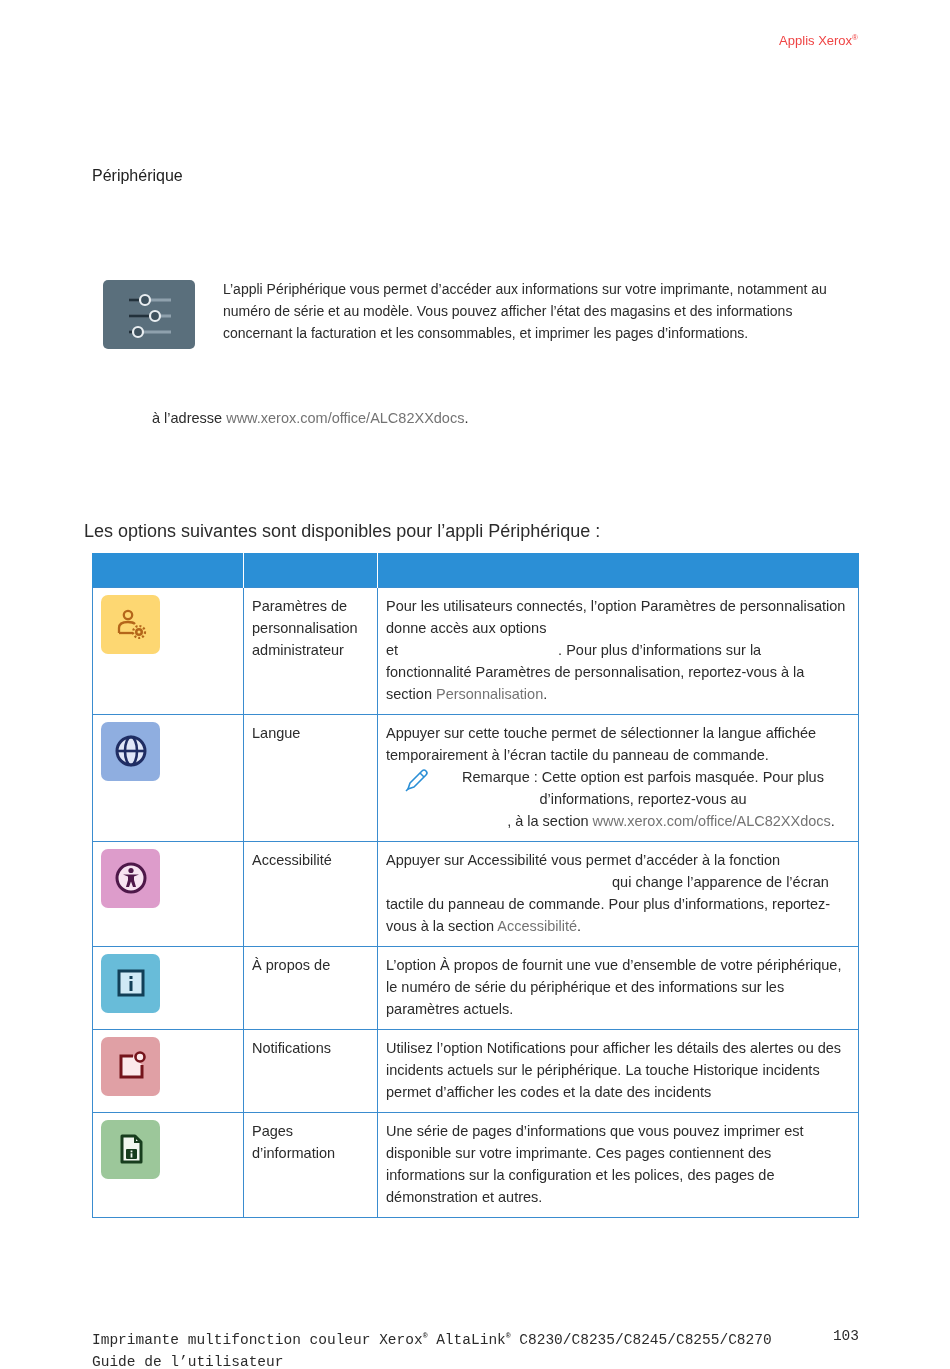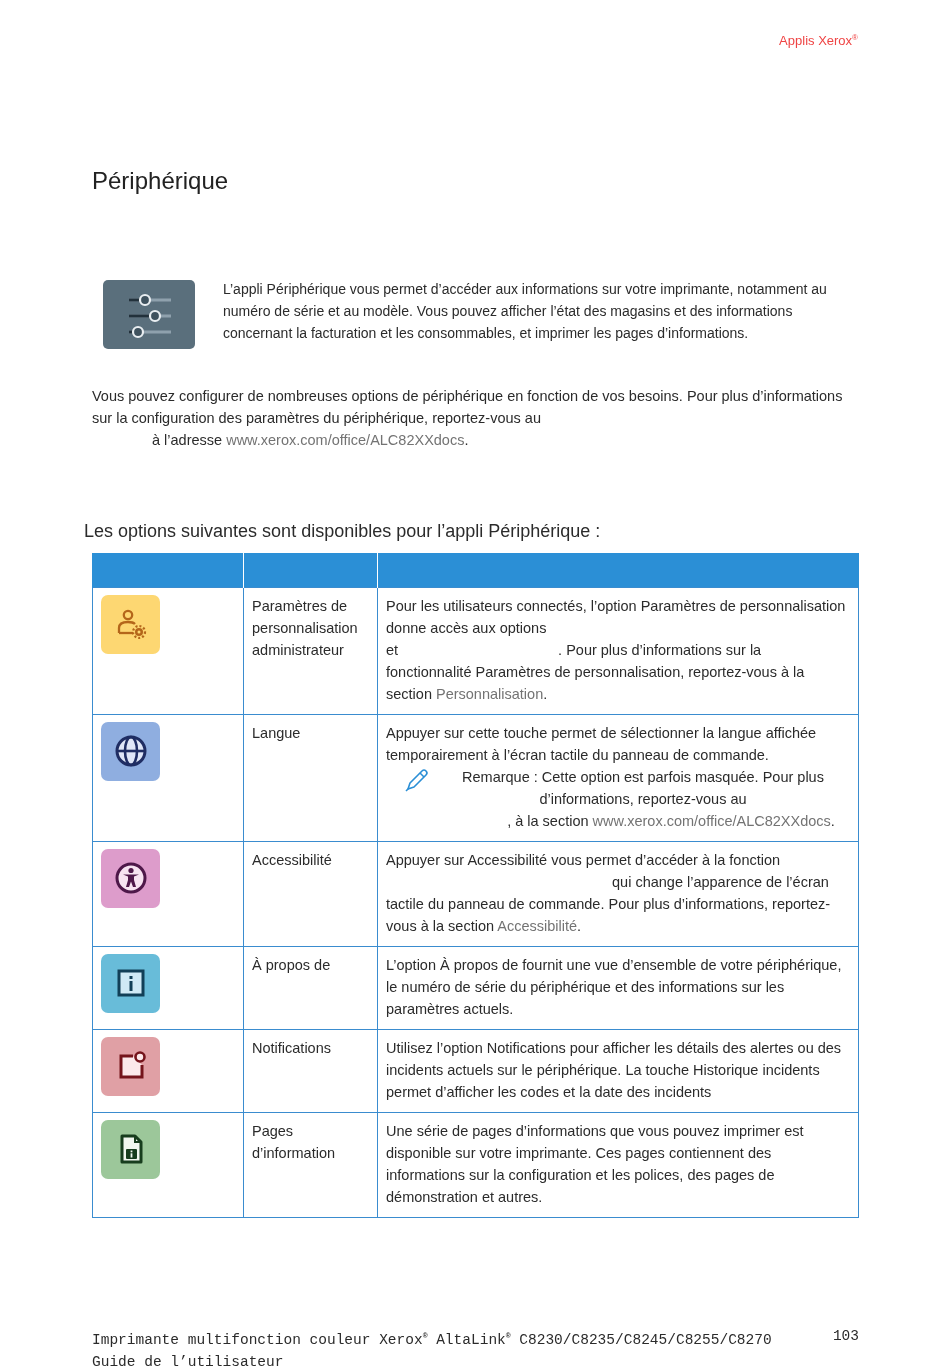--- a/index.html
+++ b/index.html
@@ -9,21 +9,21 @@
       font-family: "Liberation Sans", "DejaVu Sans", sans-serif;
       color: #2b2b2b; font-size: 14.5px;
     }
     .running-header {
       position: absolute; top: 33px; right: 92px;
       font-size: 13px; color: #ef4444;
     }
     .running-header sup { font-size: 8px; }
     .page-title {
       position: absolute; top: 167px; left: 92px;
-      font-size: 24px; font-weight: normal; color: #222;
+      font-size: 16px; font-weight: normal; color: #222;
     }
     .intro {
       position: absolute; top: 278px; left: 92px; width: 770px; display: flex;
     }
     .app-icon-wrap { width: 131px; padding-left: 11px; padding-top: 2px; }
     .app-icon {
       width: 92px; height: 69px; background: #5a6f7c; border-radius: 5px;
       display: flex; align-items: center; justify-content: center;
     }
     .intro-text { width: 630px; line-height: 22px; font-size: 14px; }
@@ -85,21 +85,21 @@
         <circle cx="36" cy="26" r="5" fill="#3f525e" stroke="#e9eef1" stroke-width="2.2"></circle>
         <line x1="10" y1="42" x2="52" y2="42" stroke="#8fa1ad" stroke-width="3"></line>
         <line x1="10" y1="42" x2="16" y2="42" stroke="#22313b" stroke-width="3"></line>
         <circle cx="19" cy="42" r="5" fill="#3f525e" stroke="#e9eef1" stroke-width="2.2"></circle>
       </svg>
     </div>
   </div>
   <p class="intro-text">L’appli Périphérique vous permet d’accéder aux informations sur votre imprimante, notamment au numéro de série et au modèle. Vous pouvez afficher l’état des magasins et des informations concernant la facturation et les consommables, et imprimer les pages d’informations.</p>
 </div>
 
-<p class="para"><span>Vous pouvez configurer de nombreuses options de périphérique en fonction de vos besoins. Pour plus d’informations sur la configuration des paramètres du périphérique, reportez-vous au</span><br><span class="gap-indent"></span><span>à l’adresse </span><span class="link">www.xerox.com/office/ALC82XXdocs</span><span>.</span></p>
+<p class="para"><br><span class="gap-indent"></span><span>à l’adresse </span><span class="link">www.xerox.com/office/ALC82XXdocs</span><span>.</span></p>
 
 <p class="lead">Les options suivantes sont disponibles pour l’appli Périphérique :</p>
 
 <table class="options">
   <thead>
     <tr>
       <th></th>
       <th></th>
       <th></th>
     </tr>

